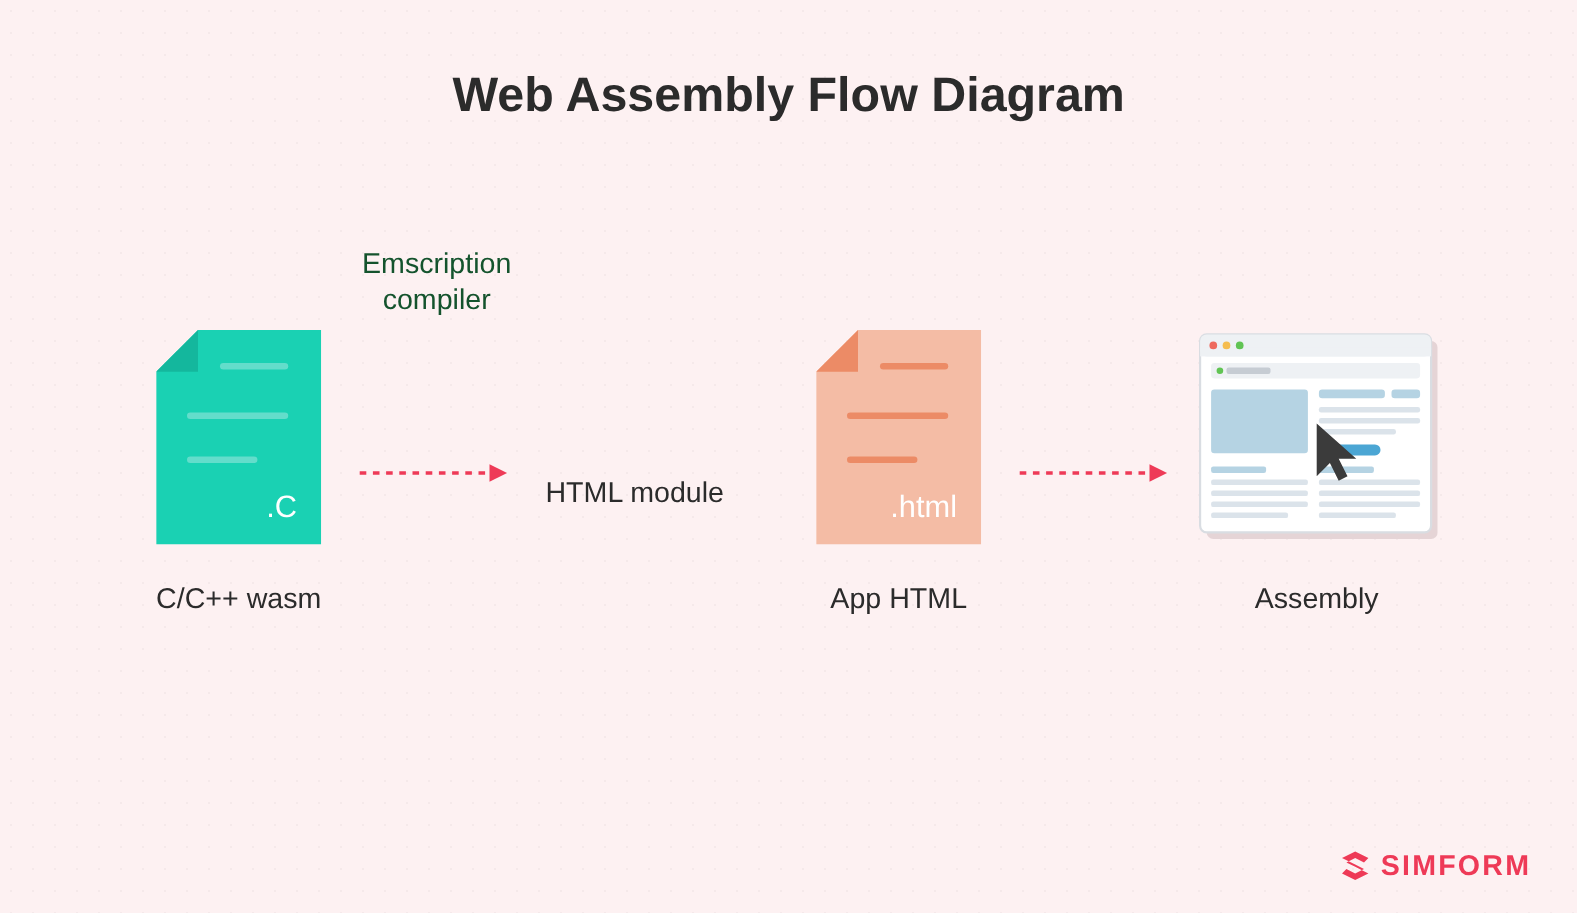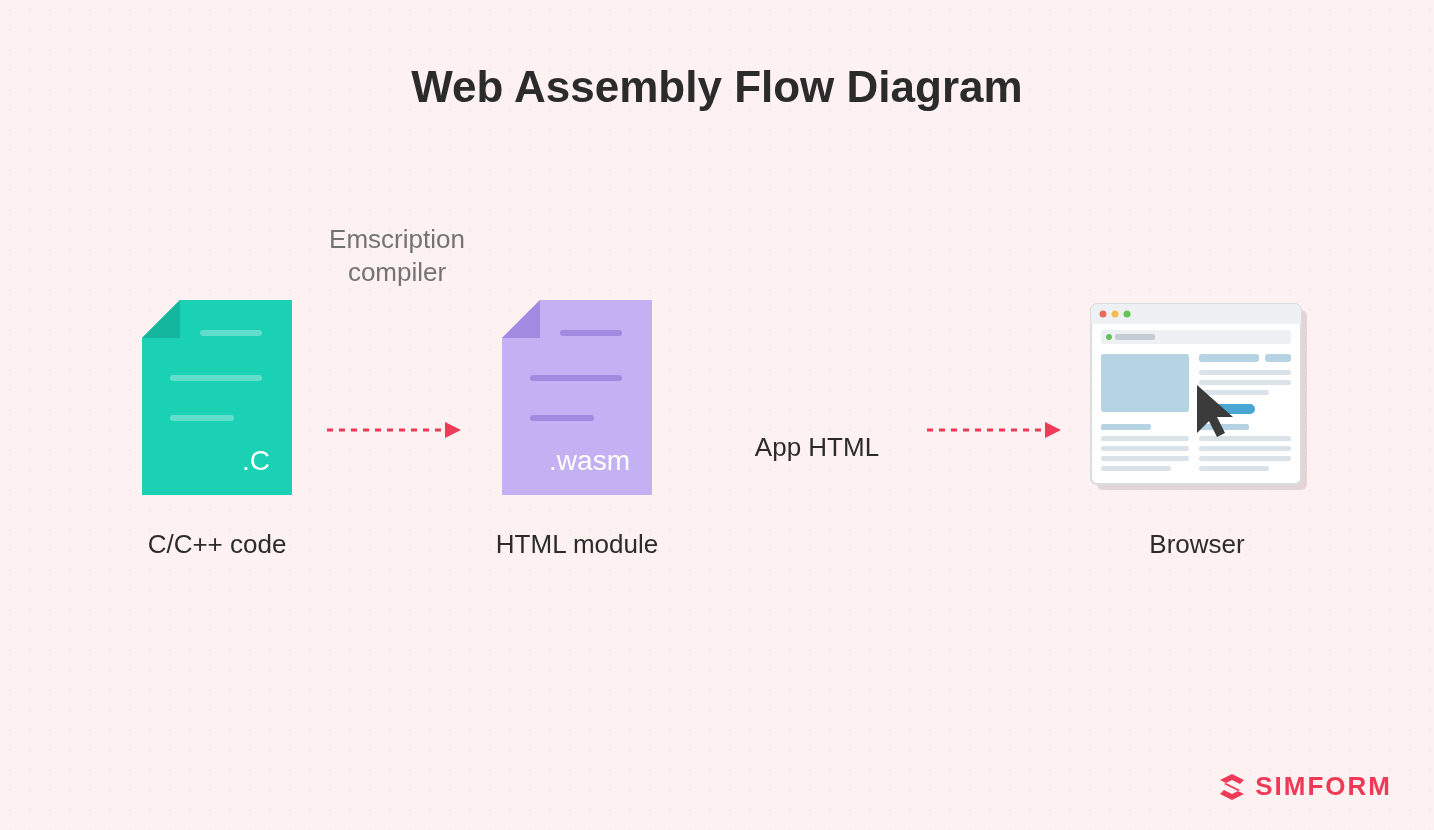--- a/index.html
+++ b/index.html
@@ -72,21 +72,21 @@
     justify-content: center;
   }
   .arrow-label {
     position: absolute;
     top: -110px;
     width: 260px;
     left: 50%;
     transform: translateX(-50%);
     text-align: center;
     font-size: 26px;
-    color: #737373;
+    color: #14532d;
     line-height: 1.3;
   }
   .browser {
     width: 220px;
     height: 195px;
     position: relative;
   }
   .logo {
     position: absolute;
     right: 42px;
@@ -113,49 +113,49 @@
     <div class="file">
       <svg class="file-body" viewBox="0 0 150 195">
         <path d="M38 0 H150 V195 H0 V38 Z" fill="#1ad1b3"></path>
         <path d="M0 38 L38 38 L38 0 Z" fill="#14b79d"></path>
       </svg>
       <div class="line" style="left:58px; top:30px; width:62px; background:#63ddcb"></div>
       <div class="line" style="left:28px; top:75px; width:92px; background:#63ddcb"></div>
       <div class="line" style="left:28px; top:115px; width:64px; background:#63ddcb"></div>
       <div class="ext">.C</div>
     </div>
-    <div class="node-label">C/C++ code</div>
+    <div class="node-label">C/C++ wasm</div>
   </div>
 
   <div class="arrow-wrap">
     <div class="arrow-label">
       <span>Emscription</span><br><span>compiler</span>
     </div>
     <svg width="140" height="20" viewBox="0 0 140 20" style="overflow:visible">
       <line x1="0" y1="10" x2="118" y2="10" stroke="#ee3a57" stroke-width="3" stroke-dasharray="6 6"></line>
       <path d="M118 2 L134 10 L118 18 Z" fill="#ee3a57"></path>
     </svg>
   </div>
 
   <div class="node">
+    <div class="node-label">HTML module</div>
+  </div>
+
+
+  <div class="node">
     <div class="file">
       <svg class="file-body" viewBox="0 0 150 195">
-        <path d="M38 0 H150 V195 H0 V38 Z" fill="#c3b1f3"></path>
-        <path d="M0 38 L38 38 L38 0 Z" fill="#a18ae0"></path>
+        <path d="M38 0 H150 V195 H0 V38 Z" fill="#f4bca5"></path>
+        <path d="M0 38 L38 38 L38 0 Z" fill="#ec8b66"></path>
       </svg>
-      <div class="line" style="left:58px; top:30px; width:62px; background:#a18ae0"></div>
-      <div class="line" style="left:28px; top:75px; width:92px; background:#a18ae0"></div>
-      <div class="line" style="left:28px; top:115px; width:64px; background:#a18ae0"></div>
-      <div class="ext">.wasm</div>
-    </div>
-    <div class="node-label">HTML module</div>
-  </div>
-
-
-  <div class="node">
+      <div class="line" style="left:58px; top:30px; width:62px; background:#ec8b66"></div>
+      <div class="line" style="left:28px; top:75px; width:92px; background:#ec8b66"></div>
+      <div class="line" style="left:28px; top:115px; width:64px; background:#ec8b66"></div>
+      <div class="ext">.html</div>
+    </div>
     <div class="node-label">App HTML</div>
   </div>
 
   <div class="arrow-wrap">
     <svg width="140" height="20" viewBox="0 0 140 20" style="overflow:visible">
       <line x1="0" y1="10" x2="118" y2="10" stroke="#ee3a57" stroke-width="3" stroke-dasharray="6 6"></line>
       <path d="M118 2 L134 10 L118 18 Z" fill="#ee3a57"></path>
     </svg>
   </div>
 
@@ -194,21 +194,21 @@
         <rect x="112" y="136" width="92" height="5" rx="2" fill="#dbe3ea"></rect>
         <rect x="112" y="146" width="92" height="5" rx="2" fill="#dbe3ea"></rect>
         <rect x="112" y="156" width="92" height="5" rx="2" fill="#dbe3ea"></rect>
         <rect x="112" y="166" width="70" height="5" rx="2" fill="#dbe3ea"></rect>
 
         <g transform="translate(110,85)">
           <path d="M0 0 L0 48 L12 36 L20 52 L28 48 L20 32 L36 32 Z" fill="#3b3b3b"></path>
         </g>
       </svg>
     </div>
-    <div class="node-label">Browser</div>
+    <div class="node-label">Assembly</div>
   </div>
 
 </div>
 
 <div class="logo">
   <svg width="30" height="30" viewBox="0 0 30 30">
     <path d="M15 2 L27 8 L23 12 L15 8 L7 12 L15 16 L27 22 L15 28 L3 22 L7 18 L15 22 L23 18 L15 14 L3 8 Z" fill="#ee3a57"></path>
   </svg>
   <span class="logo-text">SIMFORM</span>
 </div>

